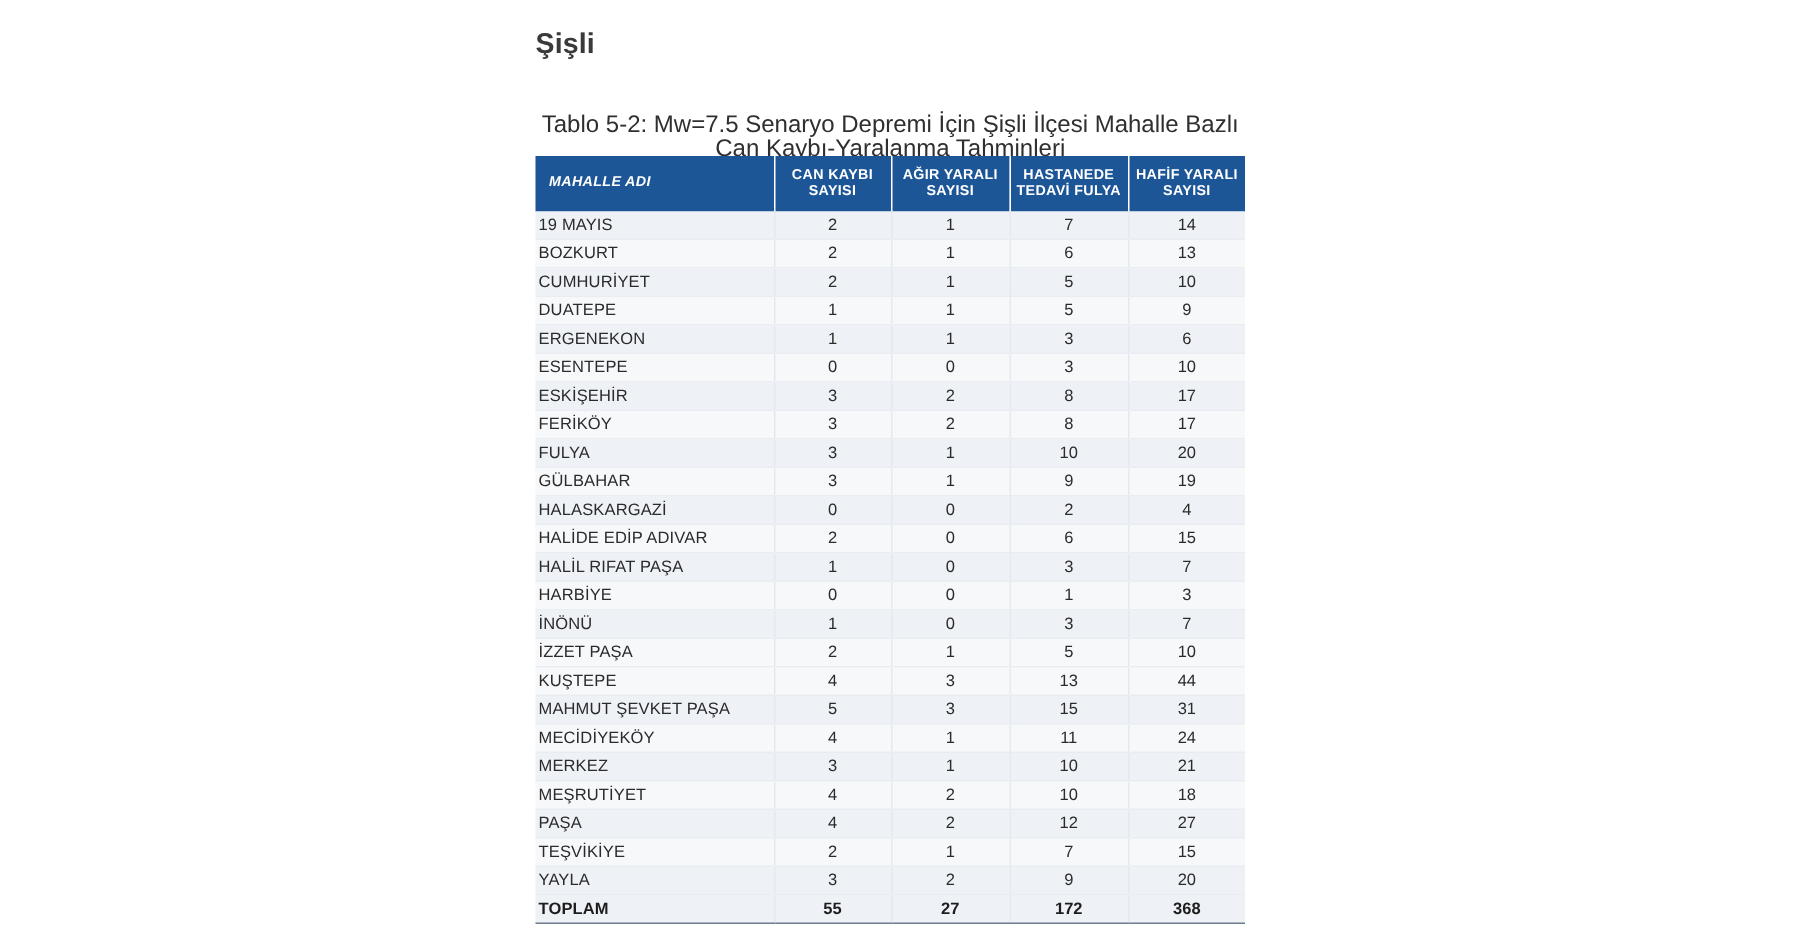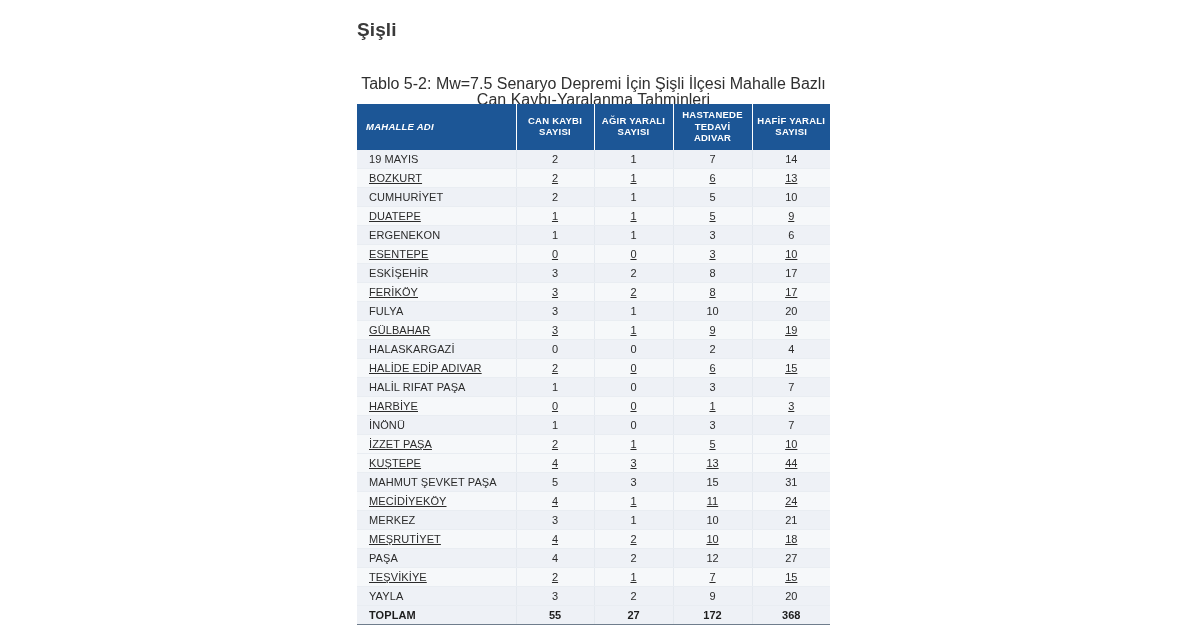--- a/index.html
+++ b/index.html
@@ -98,29 +98,29 @@
   tbody td {
     height: 18px;
     padding: 0 4px;
     font-size: 11px;
     color: #2b2b2b;
     border-bottom: 1px solid #e9edf2;
     vertical-align: middle;
   }
   tbody td.td-name {
     text-align: left;
-    padding-left: 12px;
+    padding-left: 2px;
     letter-spacing: 0.1px;
   }
   tbody td.td-num {
     text-align: center;
   }
 
   tbody tr.row-even td { background: #eef1f6; }
-  tbody tr.row-odd  td { background: #f6f8fa; text-decoration: underline; }
+  tbody tr.row-odd  td { background: #f6f8fa; }
 
   tbody tr.total-row td {
     font-weight: bold;
     background: #eef1f6;
     border-top: 1.5px solid #6f7d8c;
     border-bottom: 1.5px solid #6f7d8c;
     color: #1d1d1d;
   }
 
   
@@ -144,21 +144,21 @@
           <col class="c-num1">
           <col class="c-num2">
           <col class="c-num3">
           <col class="c-num4">
       </colgroup>
       <thead>
         <tr>
           <th class="th-name">MAHALLE ADI</th>
           <th class="th-num">CAN KAYBI SAYISI</th>
           <th class="th-num">AĞIR YARALI SAYISI</th>
-          <th class="th-num">HASTANEDE TEDAVİ ADIVAR</th>
+          <th class="th-num">HASTANEDE TEDAVİ FULYA</th>
           <th class="th-num">HAFİF YARALI SAYISI</th>
         </tr>
       </thead>
       <tbody id="table-body">
           <tr class="row-even">
             <td class="td-name">19  MAYIS</td>
             <td class="td-num sep-left">2</td>
             <td class="td-num sep-left">1</td>
             <td class="td-num sep-left">7</td>
             <td class="td-num sep-left">14</td>

